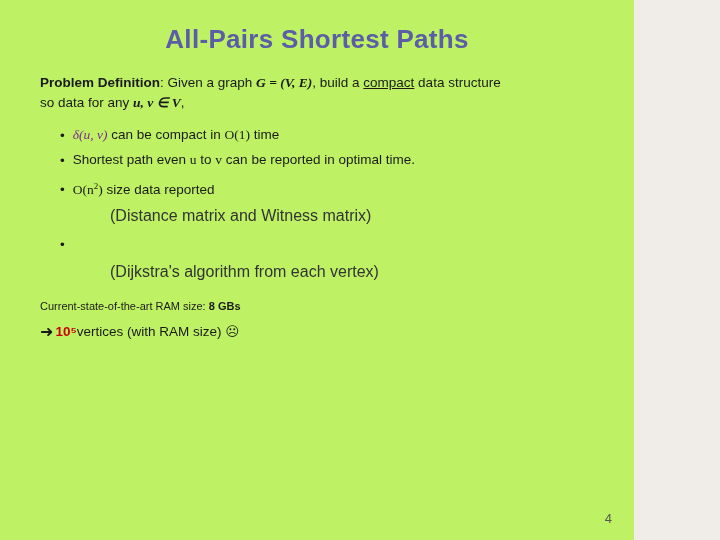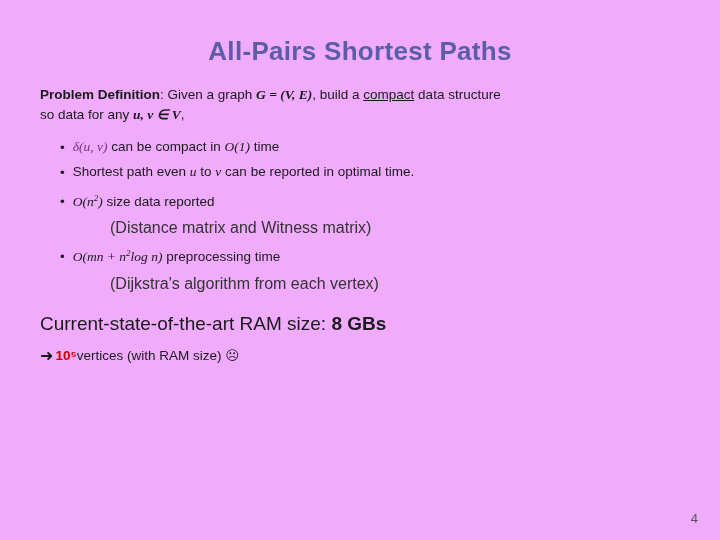--- a/index.html
+++ b/index.html
@@ -7,24 +7,24 @@
       width: 720px;
       height: 540px;
       background: #f0ede8;
       font-family: 'Times New Roman', Times, serif;
       font-size: 14px;
       color: #1a1a1a;
       overflow: hidden;
       position: relative;
     }
     .slide {
-      width: 720px;
+      width: 634px;
       height: 540px;
-      background: #f0abfc;
-      padding: 36px 40px 20px 40px;
+      background: #bef264;
+      padding: 24px 40px 20px 40px;
       position: relative;
     }
     .title {
       text-align: center;
       font-family: Arial, sans-serif;
       font-size: 26px;
       font-weight: bold;
       color: #5b5ea6;
       margin-bottom: 18px;
       letter-spacing: 0.3px;
@@ -37,21 +37,20 @@
     .problem-def {
       margin-bottom: 11px;
     }
     .bold-label {
       font-weight: bold;
     }
     .underline {
       text-decoration: underline;
     }
     .math {
-      font-style: italic;
       font-family: 'Times New Roman', Times, serif;
     }
     .math-purple {
       font-style: italic;
       font-family: 'Times New Roman', Times, serif;
       color: #7b2d8b;
     }
     .bullet-section {
       margin-left: 20px;
       margin-bottom: 8px;
@@ -76,21 +75,21 @@
     .results-bullets {
       margin-left: 20px;
     }
     .sub-note {
       margin-left: 50px;
       font-size: 16px;
       color: #333;
     }
     .current-state {
       margin-top: 14px;
-      font-size: 19px;
+      font-size: 11px;
     }
     .ram-bold {
       font-weight: bold;
     }
     .arrow-line {
       margin-top: 6px;
       font-size: 13.5px;
       display: flex;
       align-items: center;
     }
@@ -155,23 +154,20 @@
         <div class="bullet-item">
           <span class="bullet-dot">•</span>
           <span>
             <span class="math"><span class="math">O</span>(<span class="math">n</span><sup>2</sup>)</span><span> size data reported</span>
           </span>
         </div>
         <div class="sub-note">(Distance matrix and Witness matrix)</div>
 
         <div class="bullet-item" style="margin-top:6px;">
           <span class="bullet-dot">•</span>
-          <span>
-            <span class="math"><span class="math">O</span>(<span class="math">mn</span> + <span class="math">n</span><sup>2</sup>log <span class="math">n</span>)</span><span> preprocessing time</span>
-          </span>
         </div>
         <div class="sub-note">(Dijkstra's algorithm from each vertex)</div>
 
       </div>
     </div>
 
     <div class="current-state">
       <span>Current-state-of-the-art RAM size: </span><span class="ram-bold">8 GBs</span>
     </div>
 

